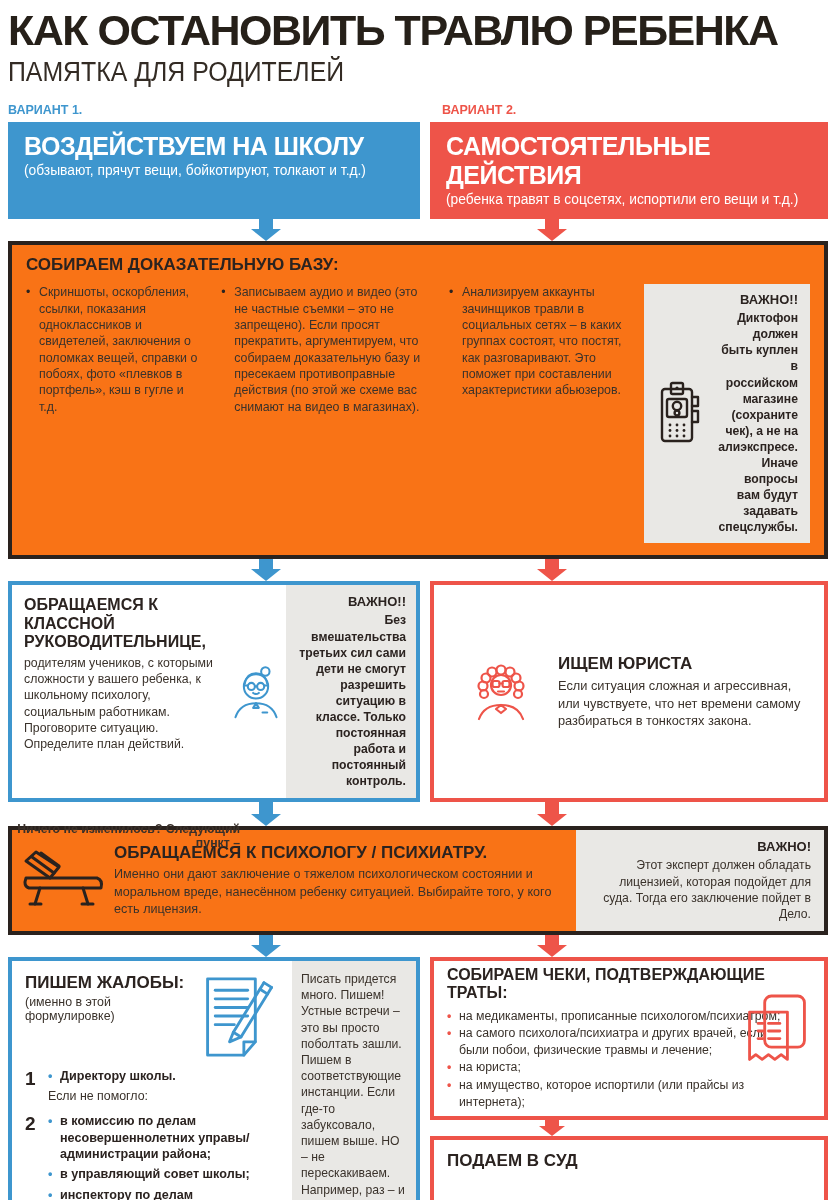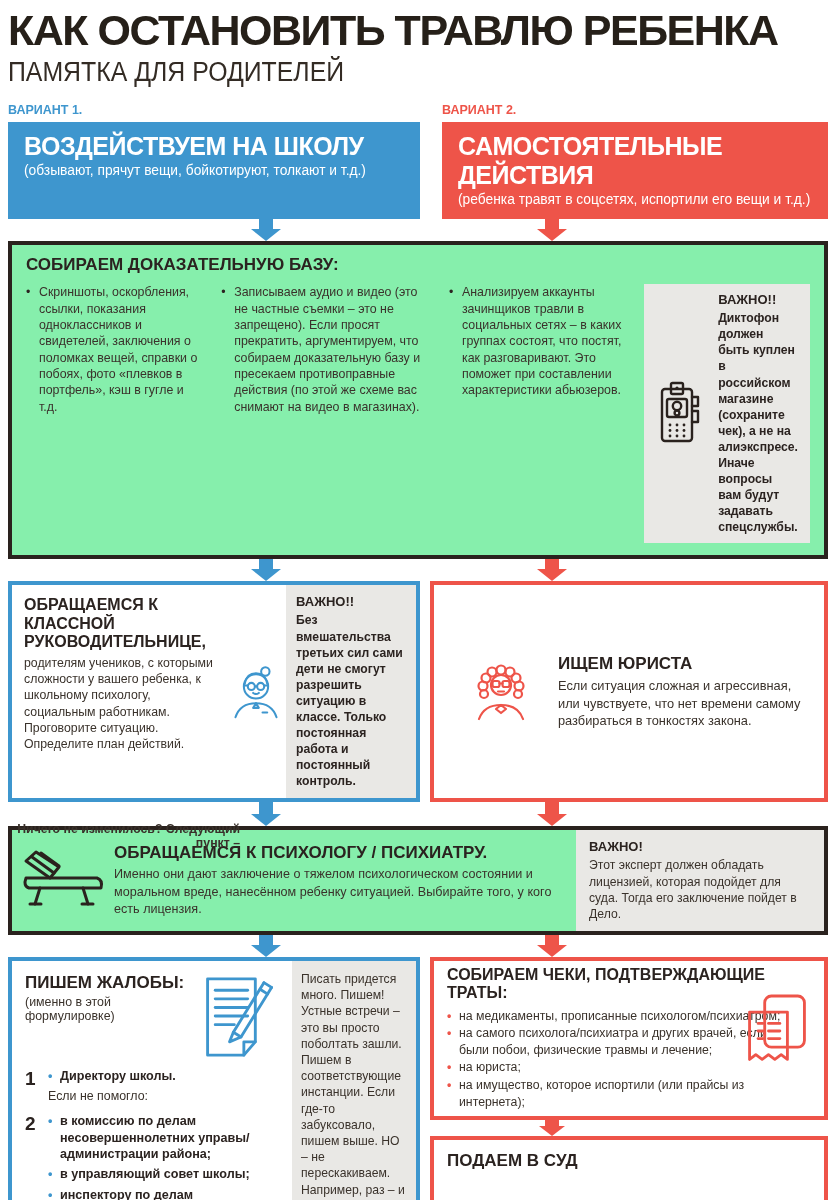--- a/index.html
+++ b/index.html
@@ -13,43 +13,43 @@
   body{margin:0;background:#fff;font-family:"Liberation Sans","DejaVu Sans",sans-serif;color:var(--ink);}
   .page{width:836px;margin:0 auto;background:#fff;padding:0 8px 4px;position:relative;}
   p,ul{margin:0;padding:0;} ul{list-style:none;}
 
   
   .title{font-size:43px;font-weight:700;letter-spacing:-1.5px;color:#262019;line-height:1.05;padding-top:8px;}
   .subtitle{font-size:27px;font-weight:400;color:#332B24;margin-top:4px;transform:scaleX(.92);transform-origin:left;}
   .variant-labels{display:flex;margin:15px 0 5px;font-size:12.5px;font-weight:700;gap:12px;}
   .variant-labels .v1{width:422px;color:var(--blue);}
   .variant-labels .v2{color:var(--red);}
-  .heads{display:flex;gap:22px;}
+  .heads{display:flex;gap:10px;}
   .headbox{color:#fff;padding:10px 16px 12px;}
   .headbox.blue{background:var(--blue);width:412px;}
   .headbox.red{background:var(--red);flex:1;}
   .headbox .ht{font-size:25px;font-weight:700;letter-spacing:-0.5px;}
   .headbox .hs{font-size:13.8px;margin-top:2px;}
 
   
   .gap{position:relative;height:22px;}
   .gap.tall{height:24px;}
   .arrow{position:absolute;top:0;bottom:0;display:flex;flex-direction:column;align-items:center;transform:translateX(-50%);}
   .arrow .stem{width:14px;flex:1;}
   .arrow .head{width:0;height:0;border-style:solid;border-color:transparent;border-width:12px 15px 0 15px;}
   .arrow.blue .stem{background:var(--blue);} .arrow.blue .head{border-top-color:var(--blue);}
   .arrow.red .stem{background:var(--red);} .arrow.red .head{border-top-color:var(--red);}
   .at-blue{left:258px;} .at-red{left:544px;}
   .no-change{position:absolute;left:0;top:20px;width:232px;text-align:right;font-size:12.3px;font-weight:700;color:#39302A;}
 
   
-  .dark-box{border:4px solid var(--dark);background:#86efac;}
+  .dark-box{border:4px solid var(--dark);background:#f97316;}
   .box-blue{border:4px solid var(--blue);background:#fff;}
   .box-red{border:4px solid var(--red);background:#fff;}
-  .panel{background:var(--panel);}
+  .panel{background:var(--panel);text-align:right;}
   .imp-title{font-weight:700;font-size:13px;color:#2B2320;margin-bottom:3px;}
   .imp-text{font-size:12.2px;line-height:1.32;}
   .imp-text.bold{font-weight:700;color:#2B2320;}
 
   
   .evidence{padding:10px 14px 12px;}
   .evidence .ttl{font-size:17px;font-weight:700;color:#2B2320;margin-bottom:9px;}
   .evidence .cols{display:flex;gap:17px;}
   .evidence .col{width:181px;}
   .bullet-par{position:relative;padding-left:13px;font-size:12.4px;line-height:1.32;}

